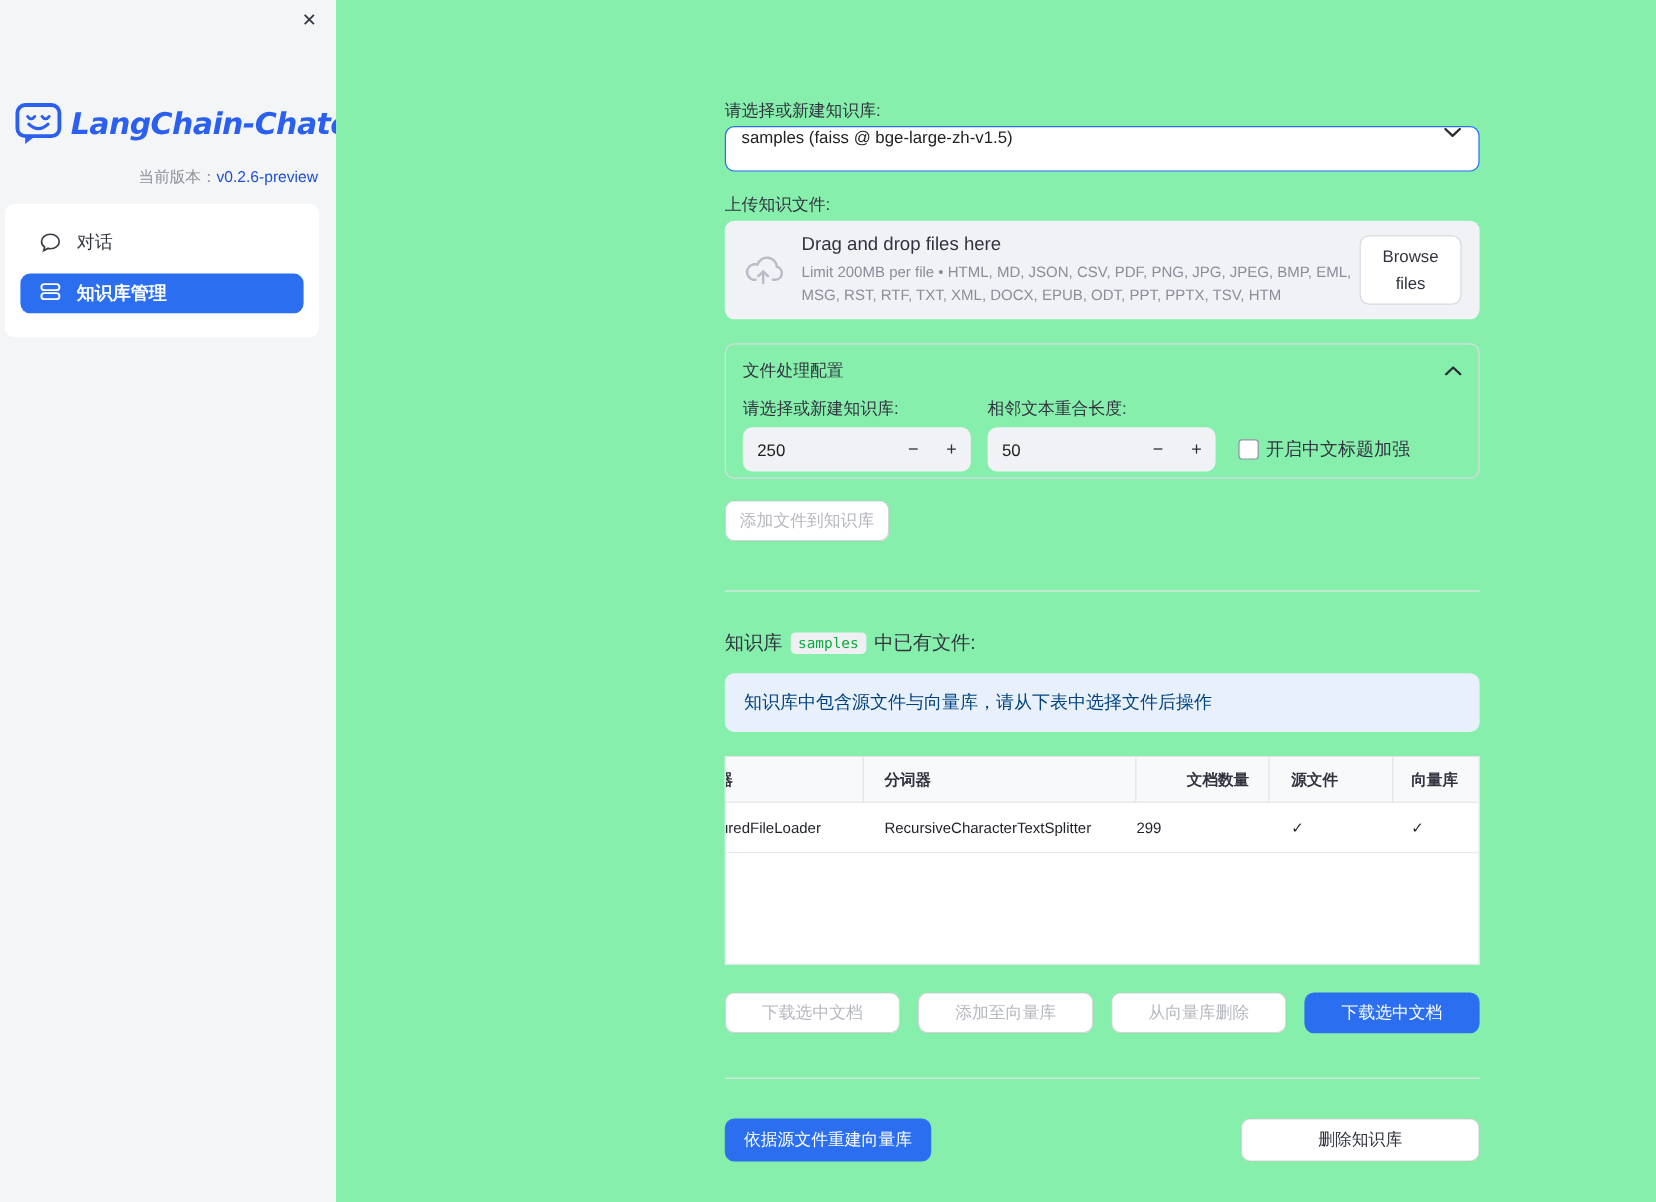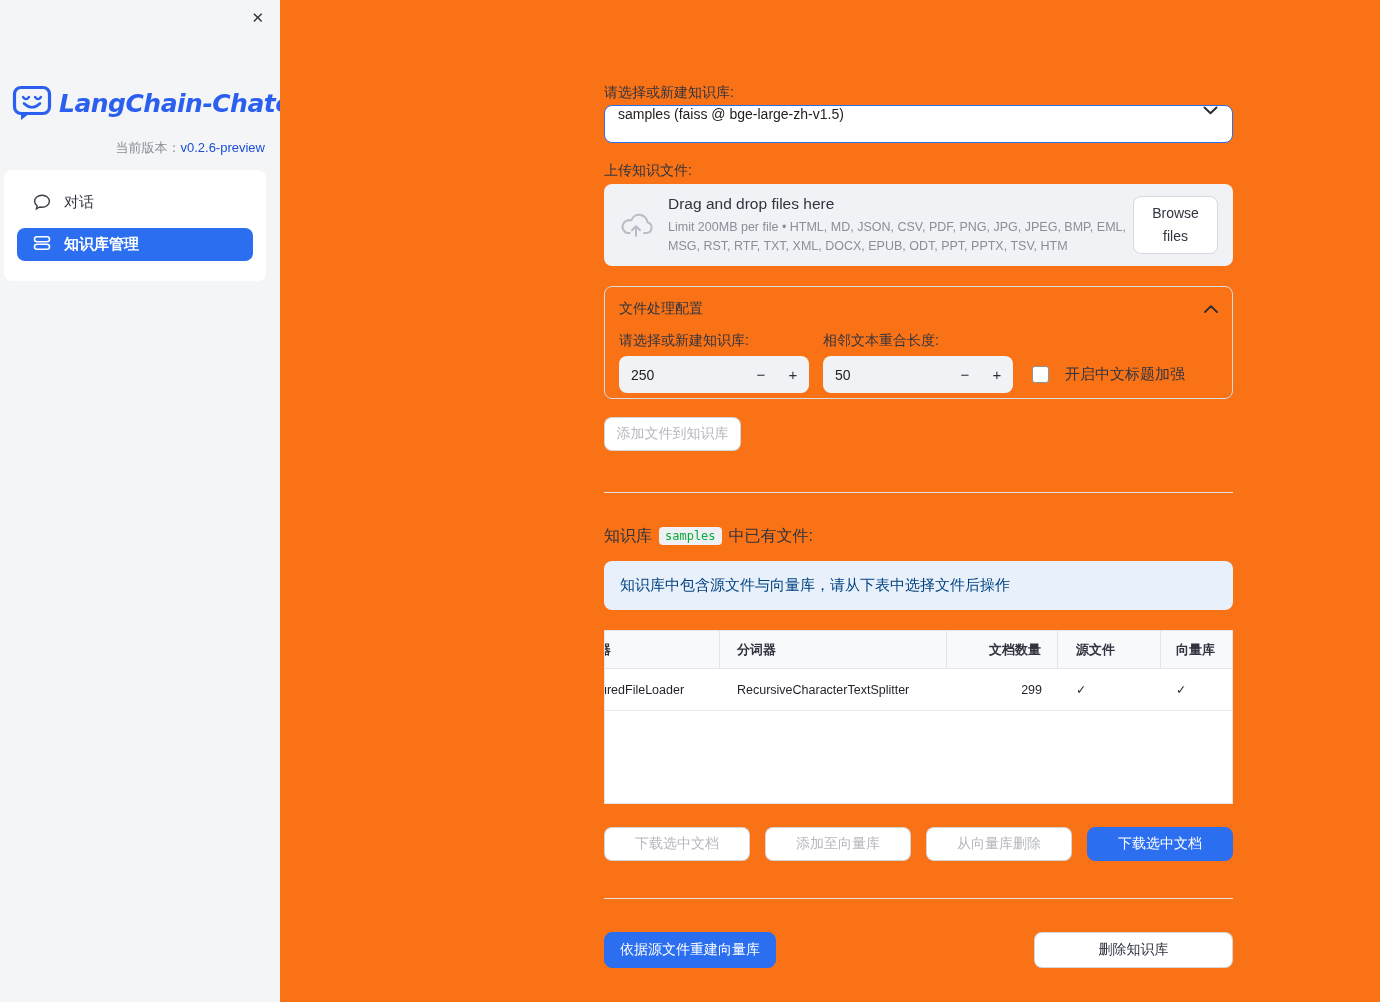--- a/index.html
+++ b/index.html
@@ -24,21 +24,21 @@
   .version .ver-val{color:#1d4ed8}
   .menu-card{position:absolute;top:170px;left:4px;width:262px;background:#fff;border-radius:8px;
        padding:16px 13px 20px}
   .menu-item{display:flex;align-items:flex-start;gap:13px;padding:7px 16px;border-radius:8px;
        font-size:15px;color:#31333f;cursor:pointer}
   .menu-item + .menu-item{margin-top:9px}
   .menu-item.selected{background:var(--accent);color:#fff;font-weight:700}
   .mi-icon{display:inline-flex;width:18px;justify-content:center}
 
   
-  .main{position:absolute;left:280px;top:0;right:0;height:100%;background:#f97316}
+  .main{position:absolute;left:280px;top:0;right:0;height:100%;background:#86efac}
   .content{position:absolute;left:324px;top:0;width:629px}
   .field-label{font-size:14px;line-height:18px;color:var(--text)}
   .lbl-kb{margin-top:83px}
   .lbl-upload{margin-top:18px}
 
   .selectbox{margin-top:4px;height:38px;background:#fff;border:1px solid var(--accent);
        border-radius:8px;display:flex;align-items:flex-start;padding:0 14px 0 13px;cursor:pointer}
   .select-value{font-size:14px;color:#222}
   .select-caret{margin-left:auto;display:inline-flex}
 
@@ -58,21 +58,21 @@
        font-size:14px;cursor:pointer}
   .exp-body{display:flex;align-items:flex-end}
   .num-group{width:190px}
   .num-group .field-label{margin-bottom:7px}
   .num-group + .num-group{margin-left:14px}
   .numinput{height:37px;background:var(--widget-bg);border-radius:8px;display:flex;
        align-items:center;padding-left:12px}
   .num-val{flex:1;font-size:14px;color:#222}
   .step{width:32px;background:none;border:none;font-size:15px;color:#2c2e36;cursor:pointer;
        font-family:inherit}
-  .check-row{margin-left:19px;margin-bottom:9px;display:flex;align-items:center;gap:16px;
+  .check-row{margin-left:19px;margin-bottom:9px;display:flex;align-items:center;gap:6px;
        cursor:pointer}
   .checkbox{width:17px;height:17px;border:1.5px solid #8d93a0;border-radius:3px;background:#fff}
   .check-label{font-size:15px}
 
   .btn{display:flex;align-items:center;justify-content:center;border-radius:8px;font-size:14px;
        font-family:inherit;cursor:pointer;background:#fff;border:1px solid rgba(49,51,63,0.2);
        color:#31333f}
   .btn.disabled{color:var(--disabled-text);cursor:default}
   .btn.primary{background:var(--accent);border:1px solid var(--accent);color:#fff}
   .add-btn{margin-top:18px;height:34px;width:137px}
@@ -92,21 +92,21 @@
        overflow:hidden}
   .t-head{display:flex;height:38px;background:#f8f9fb;border-bottom:1px solid var(--table-border)}
   .th{display:flex;align-items:center;font-size:13px;font-weight:600;color:#31333f;
        overflow:hidden;white-space:nowrap}
   .th:not(:last-child){border-right:1px solid #e1e3e8}
   .t-row{display:flex;height:42px;border-bottom:1px solid #e8eaed;align-items:center;
        font-size:12.5px;color:#1f2128;cursor:pointer}
   .td{overflow:hidden;white-space:nowrap}
   .c1{flex:0 0 115px}
   .c2{flex:0 0 227px;padding-left:17px}
-  .c3{flex:0 0 111px;justify-content:flex-end;text-align:right;padding-right:16px}
+  .c3{flex:0 0 111px;justify-content:flex-end;text-align:left;padding-right:16px}
   .c4{flex:0 0 103px;padding-left:18px}
   .c5{flex:1 1 auto;padding-left:15px}
   .clip-h{display:inline-block;margin-left:-7px}
   .clip-r{display:inline-block;margin-left:-5px}
   .t-row .c3{display:block;line-height:42px}
 
   .btn-row{margin-top:23px;display:flex;gap:15px}
   .btn-row .btn{width:146px;height:34px}
 
   .bottom-row{margin-top:33px;display:flex;justify-content:space-between}

